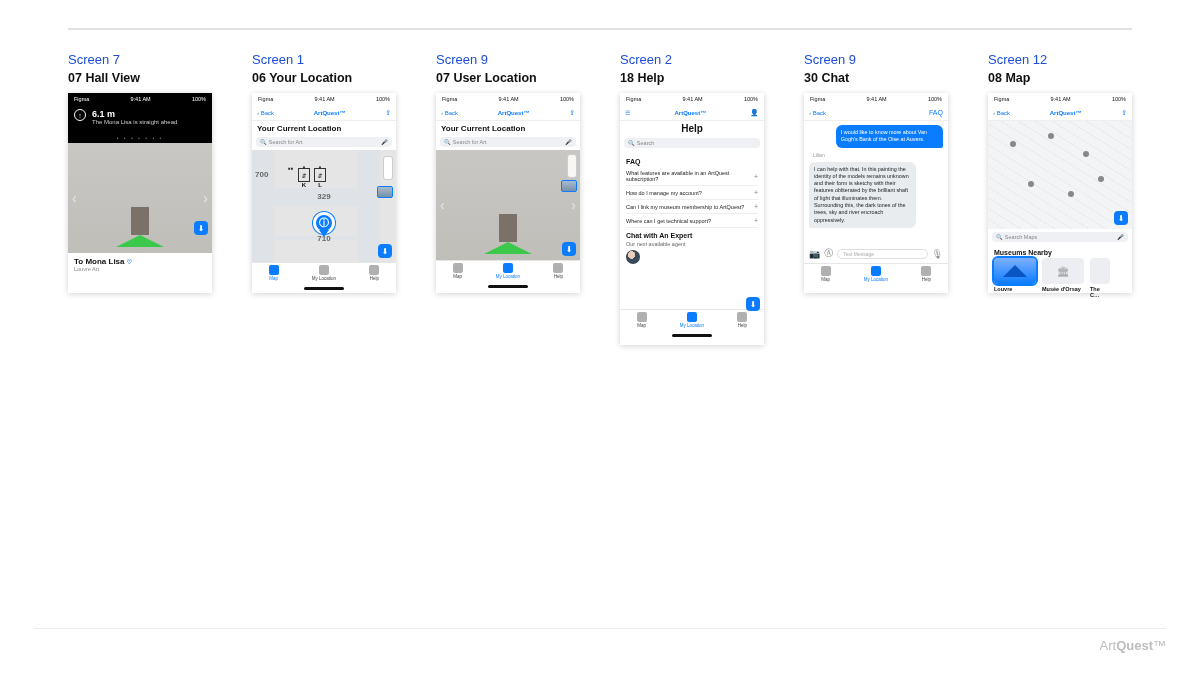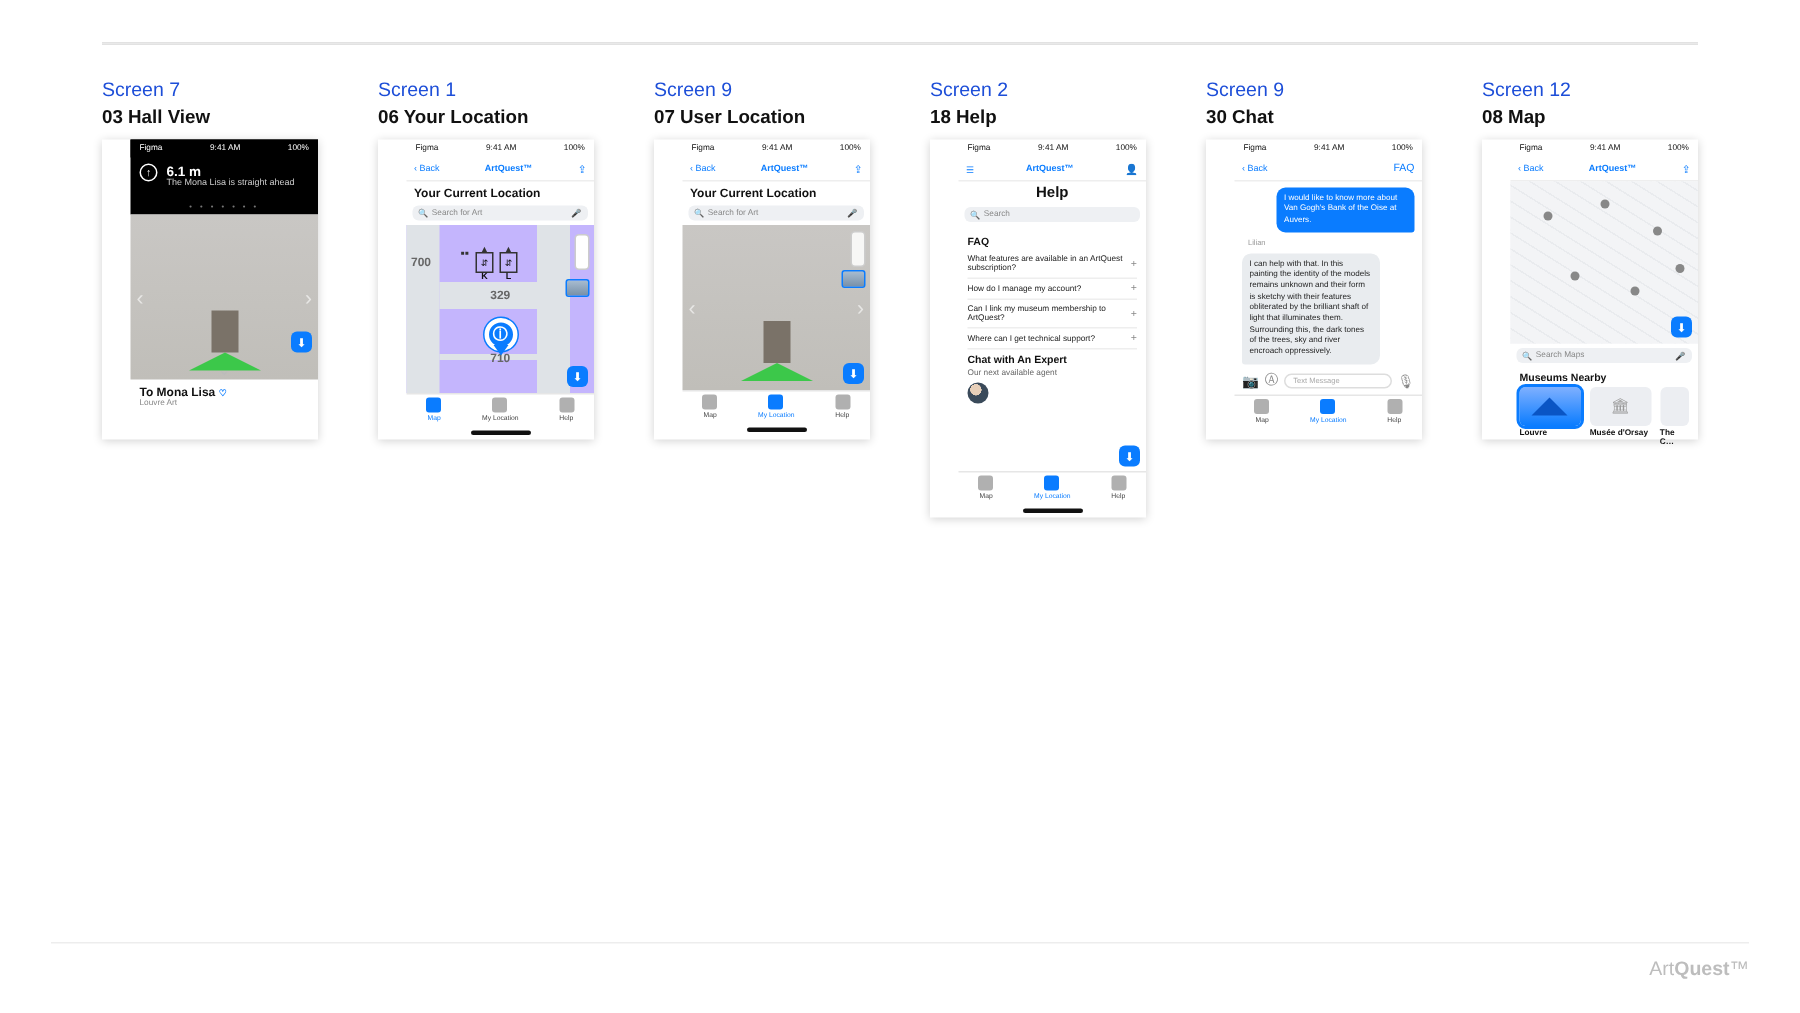--- a/index.html
+++ b/index.html
@@ -45,21 +45,20 @@
     font-size: 12.5px;
     font-weight: 700;
     color: #111;
     margin-bottom: 8px;
   }
   .card {
     width: 144px;
     background: #fff;
     box-shadow: 0 1px 6px rgba(0,0,0,.18);
     position: relative;
-    padding-left: 19px;
   }
 
   
   .statusbar {
     height: 12px;
     display:flex;
     align-items:center;
     justify-content:space-between;
     padding: 0 6px;
     font-size: 5.5px;
@@ -158,21 +157,21 @@
   .s7 .chev { position:absolute; top:50%; transform:translateY(-50%); color:rgba(255,255,255,.6); font-size:14px;}
   .s7 .chev.l{left:4px;} .s7 .chev.r{right:4px;}
   .s7 .green { position:absolute; bottom:6px; width:0;height:0;border-left:24px solid transparent;border-right:24px solid transparent;border-bottom:12px solid #3cc84a;}
   .s7 .handle { position:absolute; bottom:0; left:50%; transform:translateX(-50%); color:#bbb; font-size:10px;}
   .s7 .foot { padding:4px 6px 8px; }
   .s7 .foot .ttl { font-size:8px;font-weight:700; }
   .s7 .foot .meta{ font-size:5.5px;color:#888; }
 
   
   .s8 .plan {
-    position:relative; height:112px; background:#c4b5fd;
+    position:relative; height:112px; background:#e5e5e5;
   }
   .s8 .col { background:#dfe3e7; }
   .s8 .room-label{ position:absolute; font-size:8px; font-weight:700; color:#666;}
   .s8 .pin {
     position:absolute; left:50%; top:62px; transform:translateX(-50%);
     width:22px;height:22px;border-radius:50%;background:#0a7cff;border:3px solid #fff;
     display:flex;align-items:center;justify-content:center;color:#fff;font-size:10px;font-weight:700;
     box-shadow:0 0 0 1px #0a7cff;
   }
   .s8 .pin::after{content:"";position:absolute;bottom:-6px;left:50%;transform:translateX(-50%);
@@ -245,21 +244,21 @@
 <body>
 
 <div class="page">
   <hr class="hr-top">
   <hr class="hr-mid">
 
   <div class="screens">
 
     <div class="card-wrap">
       <div class="card-label">Screen 7</div>
-      <div class="card-sub">03 Hall View</div>
+      <div class="card-sub">07 Hall View</div>
       <div class="card s7" style="height:200px;">
         <div class="hero">
           <div class="statusbar dark">
             <span>Figma</span>
               <span>9:41 AM</span>
               <span>100%</span>
           </div>
           <div class="hero-inner">
             <div class="dist-ico">↑</div>
             <div>

